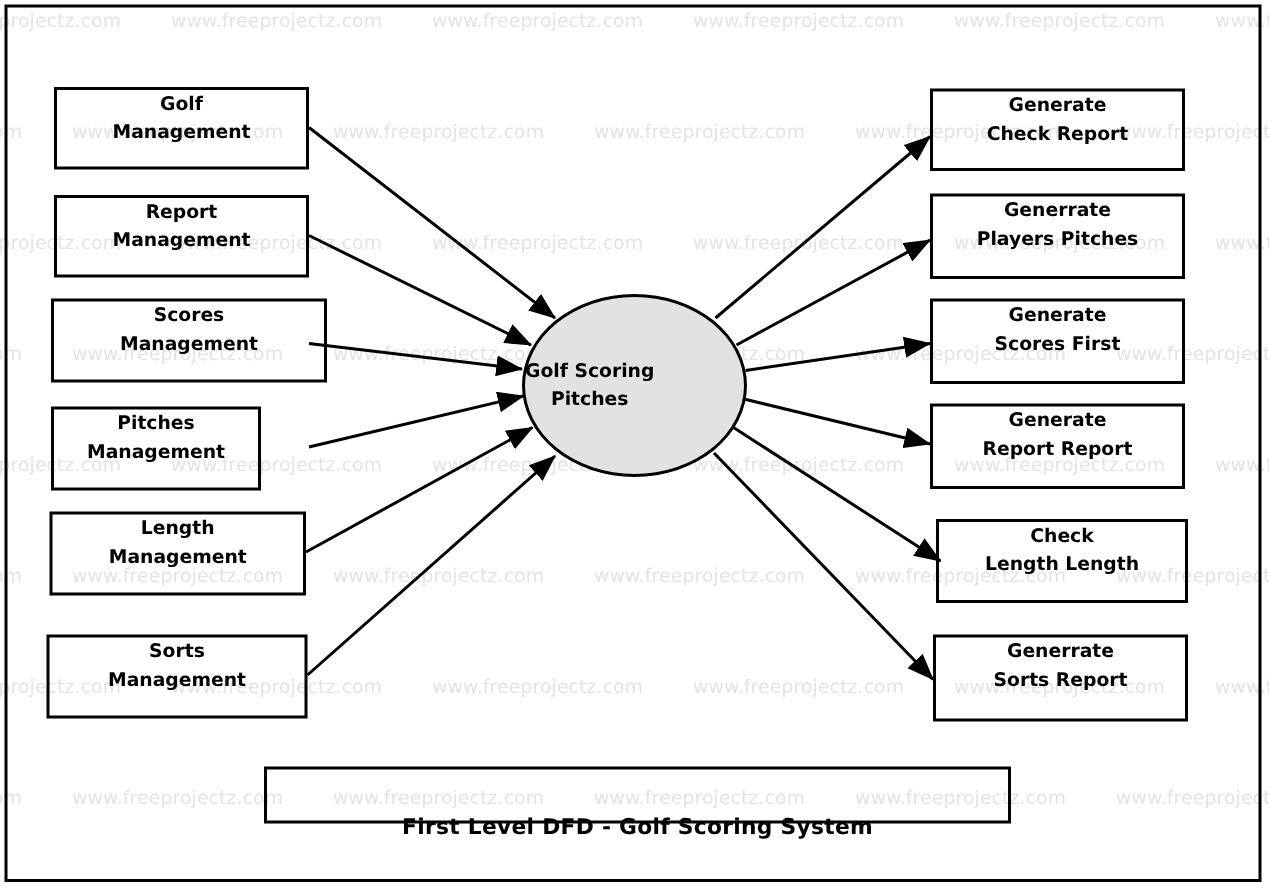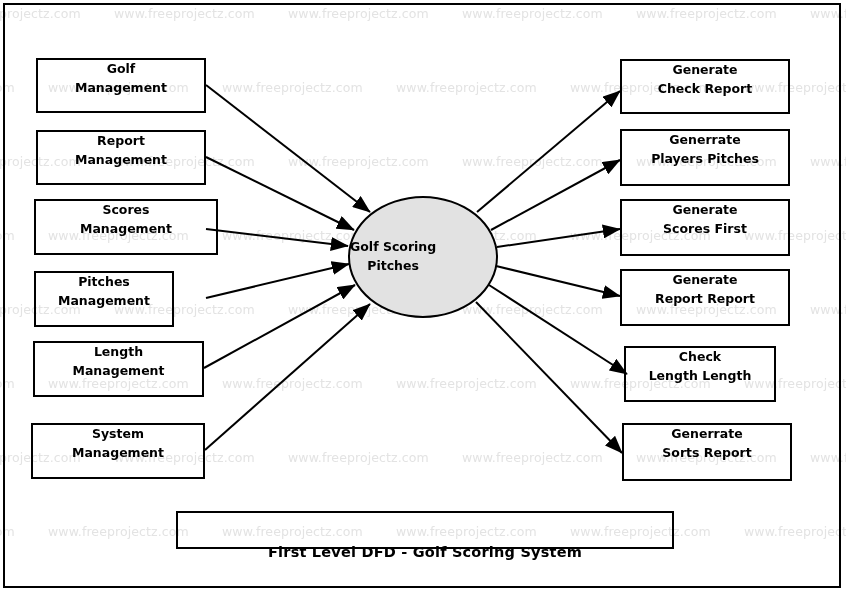--- a/index.html
+++ b/index.html
@@ -234,21 +234,21 @@
 
   <div class="entity" style="left:33px; top:341px; width:171px; height:56px;">
     <div class="label">
       <span>Length</span><br>
       <span>Management</span>
     </div>
   </div>
 
   <div class="entity" style="left:31px; top:423px; width:174px; height:56px;">
     <div class="label">
-      <span>System</span><br>
+      <span>Sorts</span><br>
       <span>Management</span>
     </div>
   </div>
 
   <div id="process-circle">
     <div class="label">
       <span>Golf Scoring</span><br>
       <span>Pitches</span>
     </div>
   </div>
@@ -274,21 +274,21 @@
     </div>
   </div>
 
   <div class="entity" style="left:620px; top:269px; width:170px; height:57px;">
     <div class="label">
       <span>Generate</span><br>
       <span>Report Report</span>
     </div>
   </div>
 
-  <div class="entity" style="left:624px; top:346px; width:152px; height:56px;">
+  <div class="entity" style="left:624px; top:346px; width:168px; height:56px;">
     <div class="label">
       <span>Check</span><br>
       <span>Length Length</span>
     </div>
   </div>
 
   <div class="entity" style="left:622px; top:423px; width:170px; height:58px;">
     <div class="label">
       <span>Generrate</span><br>
       <span>Sorts Report</span>

